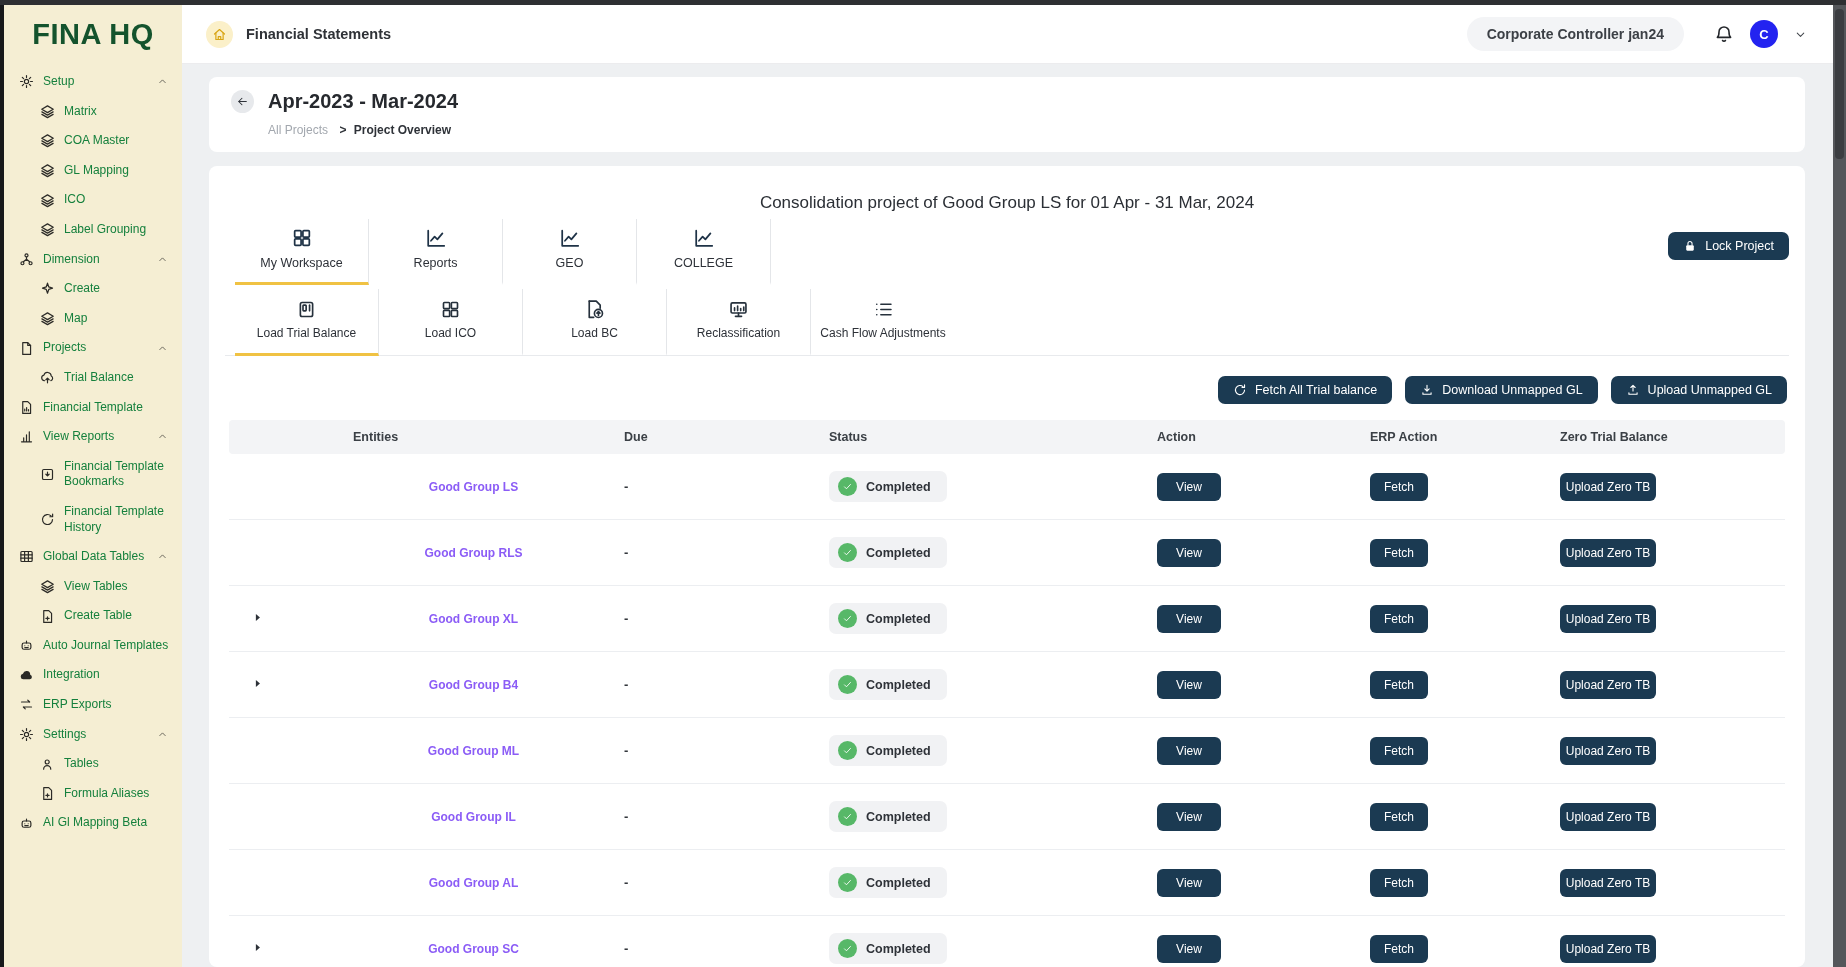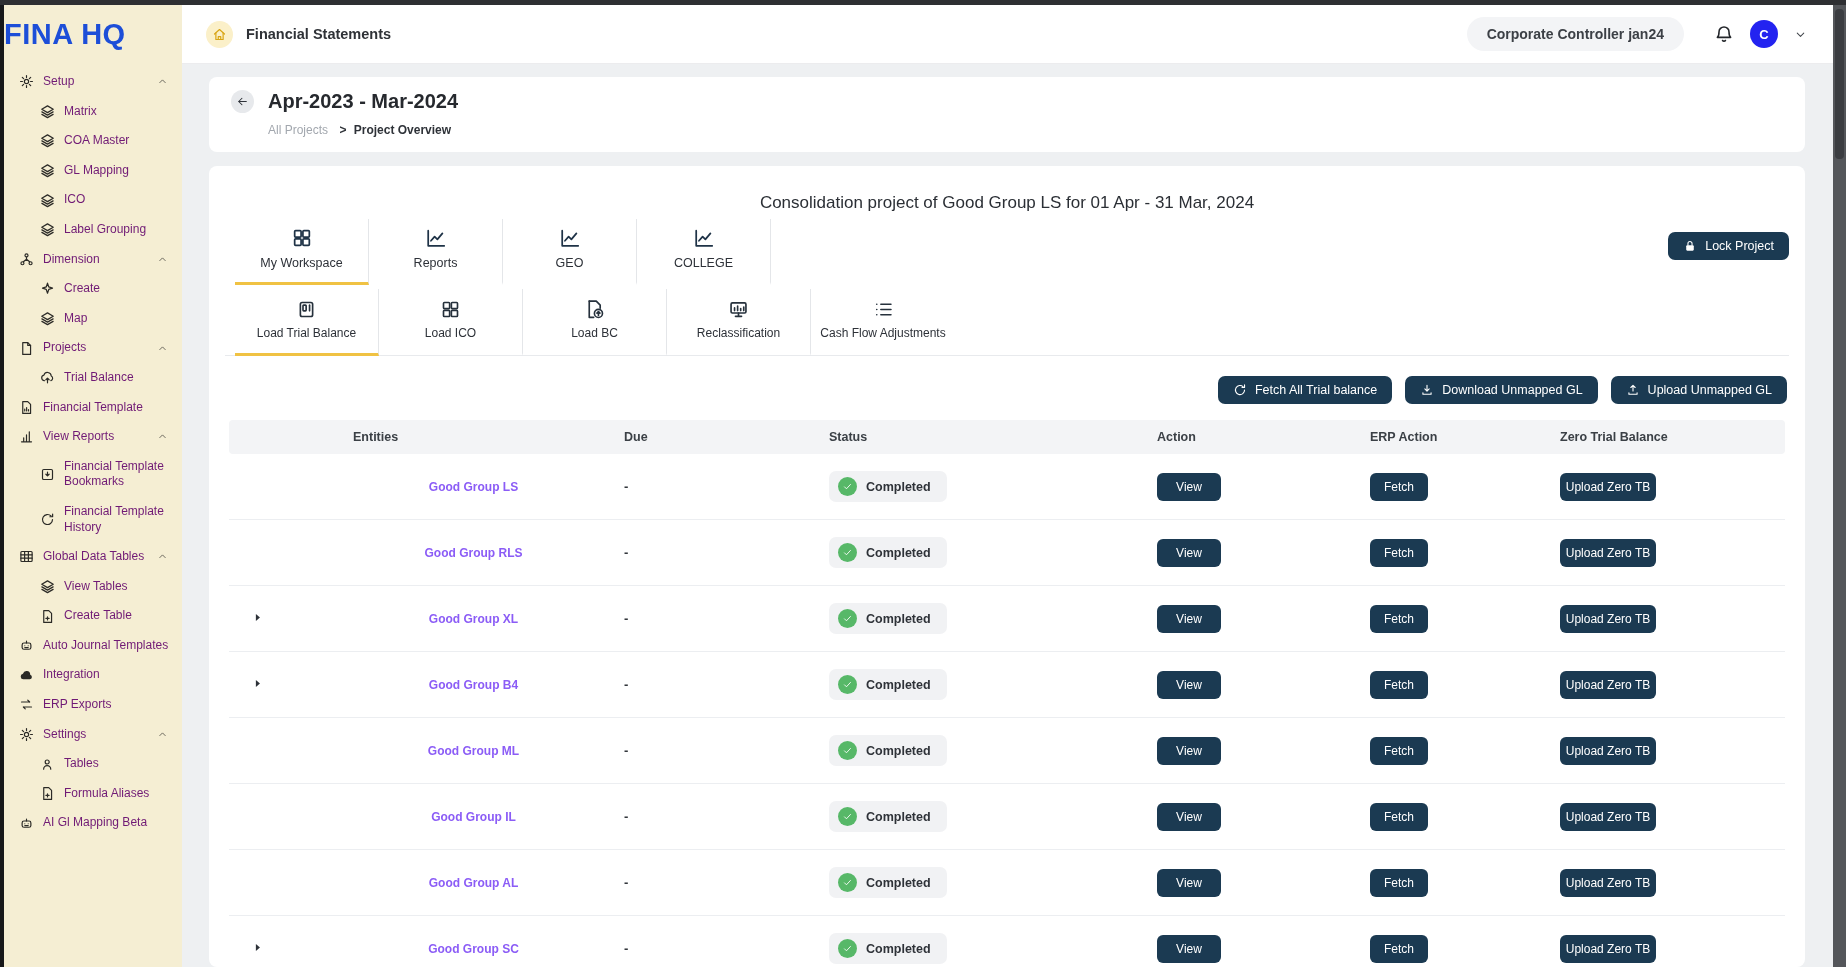--- a/index.html
+++ b/index.html
@@ -5,23 +5,23 @@
   * { box-sizing: border-box; margin: 0; padding: 0; }
   html,body { width:1846px; height:967px; overflow:hidden; font-family:"Liberation Sans", sans-serif; background:#eef0f2; }
   .top-strip { position:fixed; top:0; left:0; width:1846px; height:5px; background:#2e2f32; z-index:60; }
   .right-scrollbar { position:fixed; top:5px; right:0; width:13px; height:962px; background:#54565a; z-index:55; }
   .right-scrollbar .thumb { width:9px; margin:4px auto 0; height:150px; background:#3b3d41; border-radius:4px; }
 
   .app { display:flex; height:967px; padding-top:5px; }
 
   
   .sidebar { width:182px; min-width:182px; background:#f5eed3; border-left:4px solid #17181a; height:962px; overflow:hidden; }
-  .logo { color:#1d4ed8; font-weight:800; font-size:29px; text-align:left; padding:13px 0 16px; letter-spacing:.5px; }
+  .logo { color:#14532d; font-weight:800; font-size:29px; text-align:center; padding:13px 0 16px; letter-spacing:.5px; }
   .nav { display:flex; flex-direction:column; }
-  .nav-item { display:flex; align-items:center; gap:9px; padding:7px 8px 7px 15px; font-size:12px; color:#701a75; cursor:pointer; }
+  .nav-item { display:flex; align-items:center; gap:9px; padding:7px 8px 7px 15px; font-size:12px; color:#15803d; cursor:pointer; }
   .nav-item.indent { padding-left:36px; }
   .nav-label { flex:1; line-height:1.3; font-weight:500; }
   .nav-ic { width:15px; height:15px; min-width:15px; color:#2b2a26; }
   .chev-ic { width:11px; height:11px; min-width:11px; color:#5a584f; margin-left:auto; margin-right:6px; }
 
   
   .main { flex:1; display:flex; flex-direction:column; min-width:0; padding-right:13px; }
   .topbar { height:58px; background:#fff; display:flex; align-items:center; padding:0 26px 0 24px; box-shadow:0 1px 0 #ececee; }
   .home-circle { width:27px; height:27px; border-radius:50%; background:#fbf0c9; color:#d9a514; display:flex; align-items:center; justify-content:center; }
   .home-circle .ic { width:15px; height:15px; }

